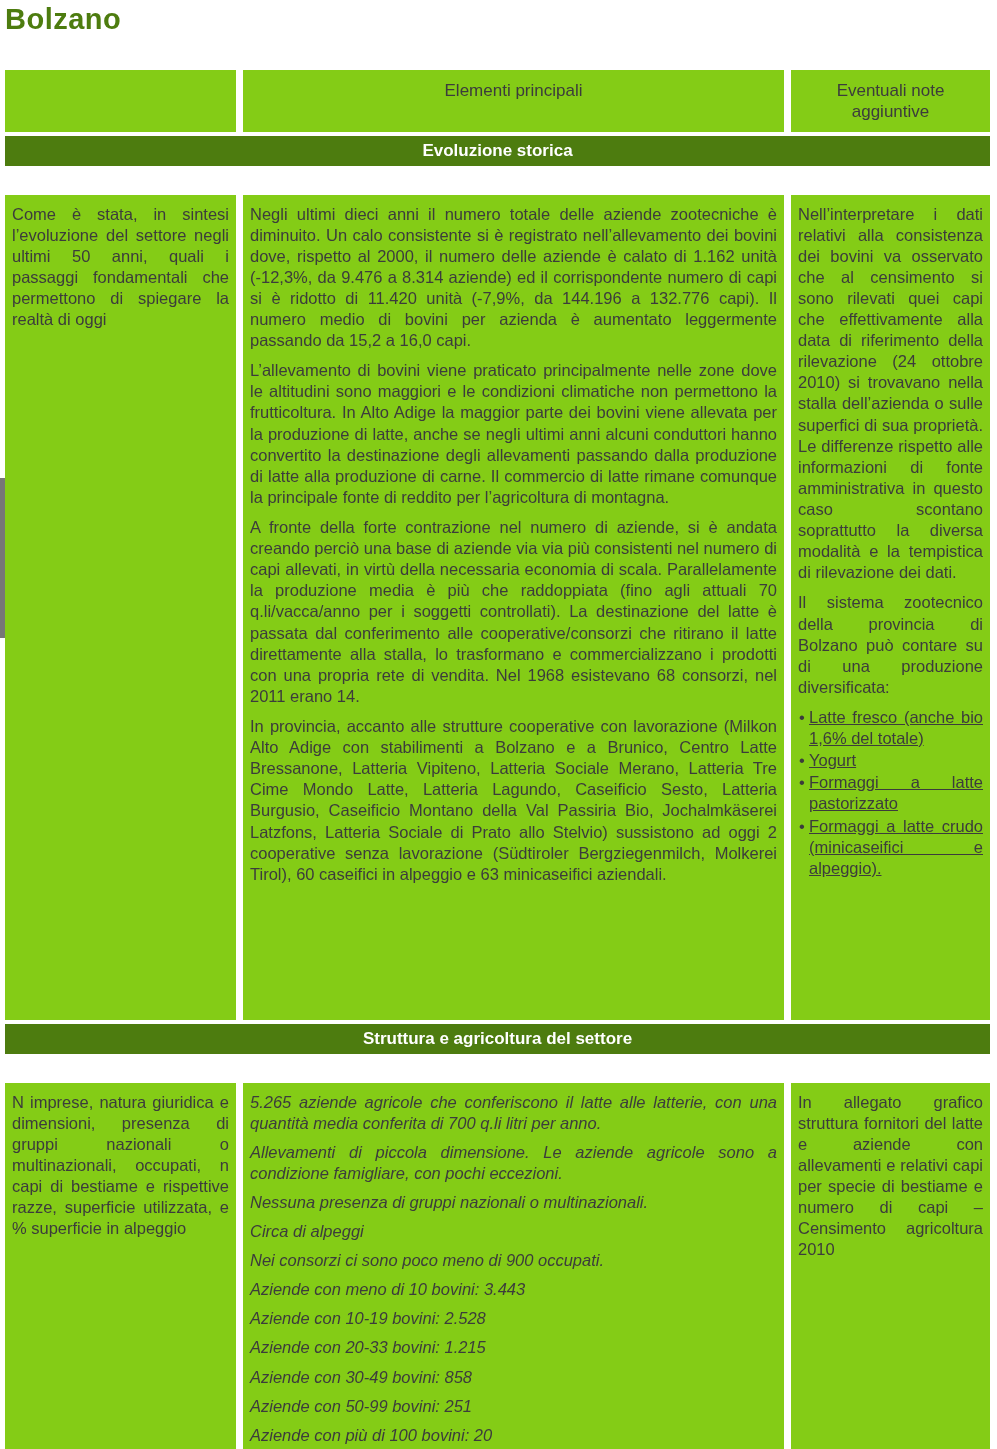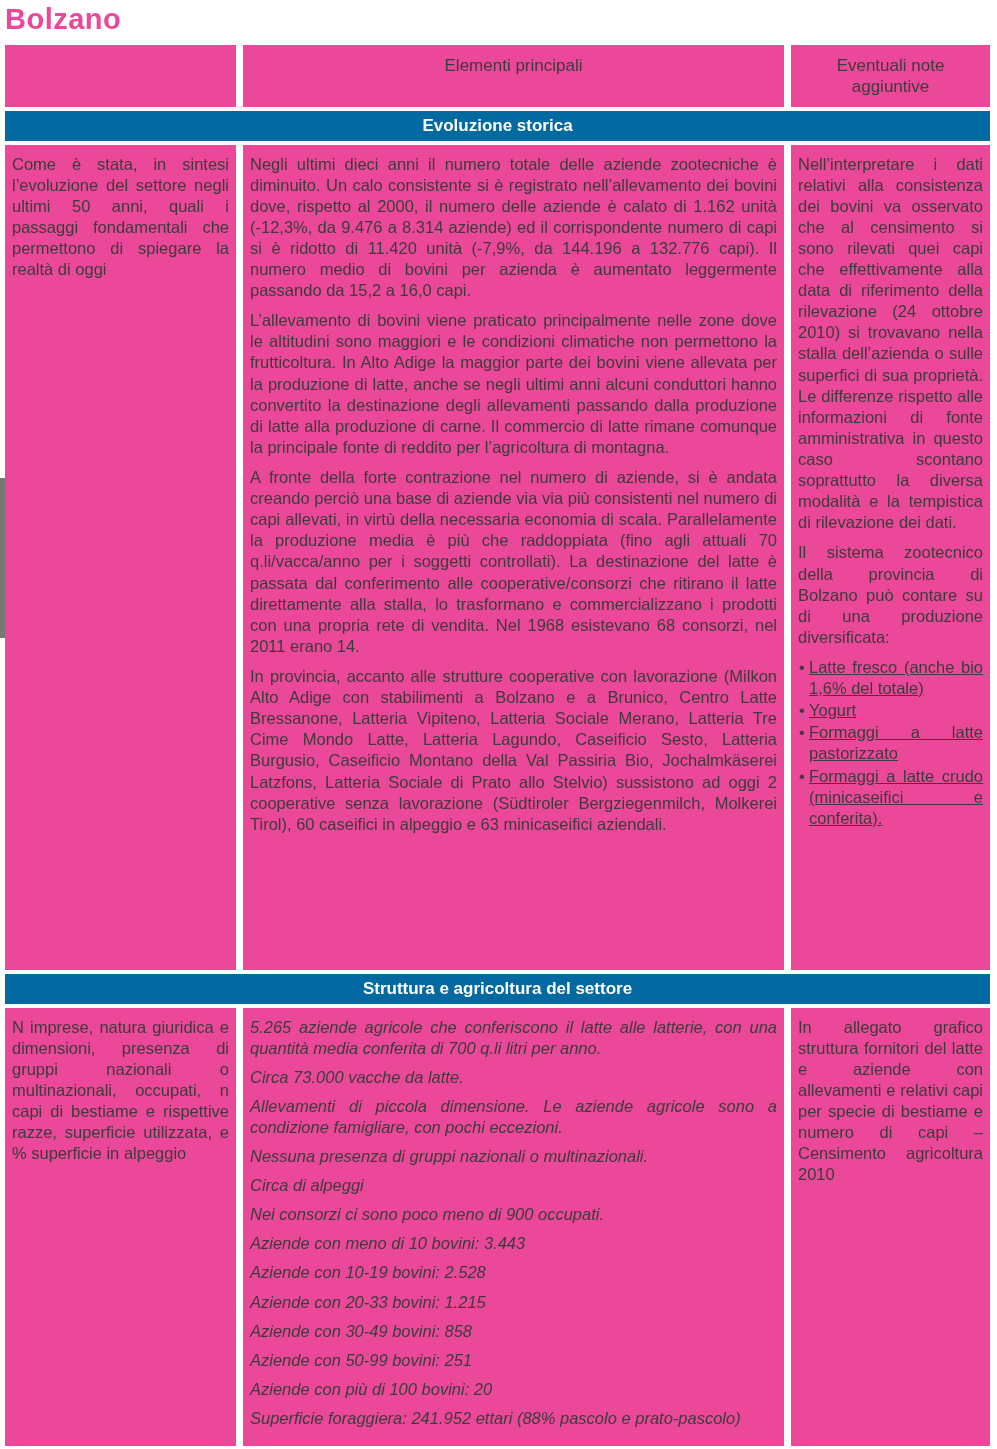--- a/index.html
+++ b/index.html
@@ -2,44 +2,44 @@
 <html lang="it"><head>
 <meta charset="utf-8">
 <style>
   html,body{margin:0;padding:0;}
   body{
     width:997px;height:1449px;position:relative;background:#ffffff;
     font-family:"Liberation Sans","DejaVu Sans",sans-serif;
     color:#3c3c3c;overflow:hidden;
   }
   .page-title{
-    font-size:29px;font-weight:bold;color:#ec4899;
+    font-size:29px;font-weight:bold;color:#4d7c0f;
     margin:3px 0 9px 5px;letter-spacing:.5px;
   }
   .edge-tab{
     position:absolute;left:0;top:478px;width:5px;height:160px;
     background:#777777;
   }
   .tbl{margin-left:5px;width:985px;}
   .row{
     display:grid;grid-template-columns:231px 541px 199px;
     column-gap:7px;margin-bottom:4px;
   }
   .cell{
-    background:#ec4899;padding:9px 7px;box-sizing:border-box;
-    font-size:16.5px;line-height:1.28;text-align:justify;
+    background:#84cc16;padding:9px 7px;box-sizing:border-box;
+    font-size:16.5px;line-height:1.28;text-align:justify;margin-top:25px;
   }
   .header-row .cell{
     min-height:57px;text-align:center;font-size:17px;line-height:1.25;
     padding-top:10px;
   }
   .body-row-1 .cell{min-height:825px;}
   .body-row-2 .cell{min-height:434px;}
   .band{
-    background:#0369a1;color:#ffffff;font-weight:bold;font-size:17px;
+    background:#4d7c0f;color:#ffffff;font-weight:bold;font-size:17px;
     height:30px;line-height:30px;text-align:center;margin-bottom:4px;
   }
   .cell p{margin:0 0 9px 0;}
   .cell p:last-child{margin-bottom:0;}
   .body-row-2 .col2 p{margin-bottom:8px;font-style:italic;}
   .bullet{position:relative;padding-left:11px;margin:0 0 1px 0;text-align:justify;text-decoration:underline;}
   .bullet::before{content:"\2022";position:absolute;left:1px;top:0;}
 </style>
 </head>
 <body>
@@ -80,36 +80,35 @@
       <div class="bullet">
         <span>Latte fresco (anche bio 1,6% del totale)</span>
       </div>
       <div class="bullet">
         <span>Yogurt</span>
       </div>
       <div class="bullet">
         <span>Formaggi a latte pastorizzato</span>
       </div>
       <div class="bullet">
-        <span>Formaggi a latte crudo (minicaseifici e conferita).</span>
+        <span>Formaggi a latte crudo (minicaseifici e alpeggio).</span>
       </div>
     </div>
   </div>
 
   <div class="band">
     <span>Struttura e agricoltura del settore</span>
   </div>
 
   <div class="row body-row-2">
     <div class="cell col1">
       <p>N imprese, natura giuridica e dimensioni, presenza di gruppi nazionali o multinazionali, occupati, n capi di bestiame e rispettive razze, superficie utilizzata, e % superficie in alpeggio</p>
     </div>
     <div class="cell col2">
       <p>5.265 aziende agricole che conferiscono il latte alle latterie, con una quantità media conferita di 700 q.li litri per anno.</p>
-      <p>Circa 73.000 vacche da latte.</p>
       <p>Allevamenti di piccola dimensione. Le aziende agricole sono a condizione famigliare, con pochi eccezioni.</p>
       <p>Nessuna presenza di gruppi nazionali o multinazionali.</p>
       <p>Circa di alpeggi</p>
       <p>Nei consorzi ci sono poco meno di 900 occupati.</p>
       <p>Aziende con meno di 10 bovini: 3.443</p>
       <p>Aziende con 10-19 bovini: 2.528</p>
       <p>Aziende con 20-33 bovini: 1.215</p>
       <p>Aziende con 30-49 bovini: 858</p>
       <p>Aziende con 50-99 bovini: 251</p>
       <p>Aziende con più di 100 bovini: 20</p>

